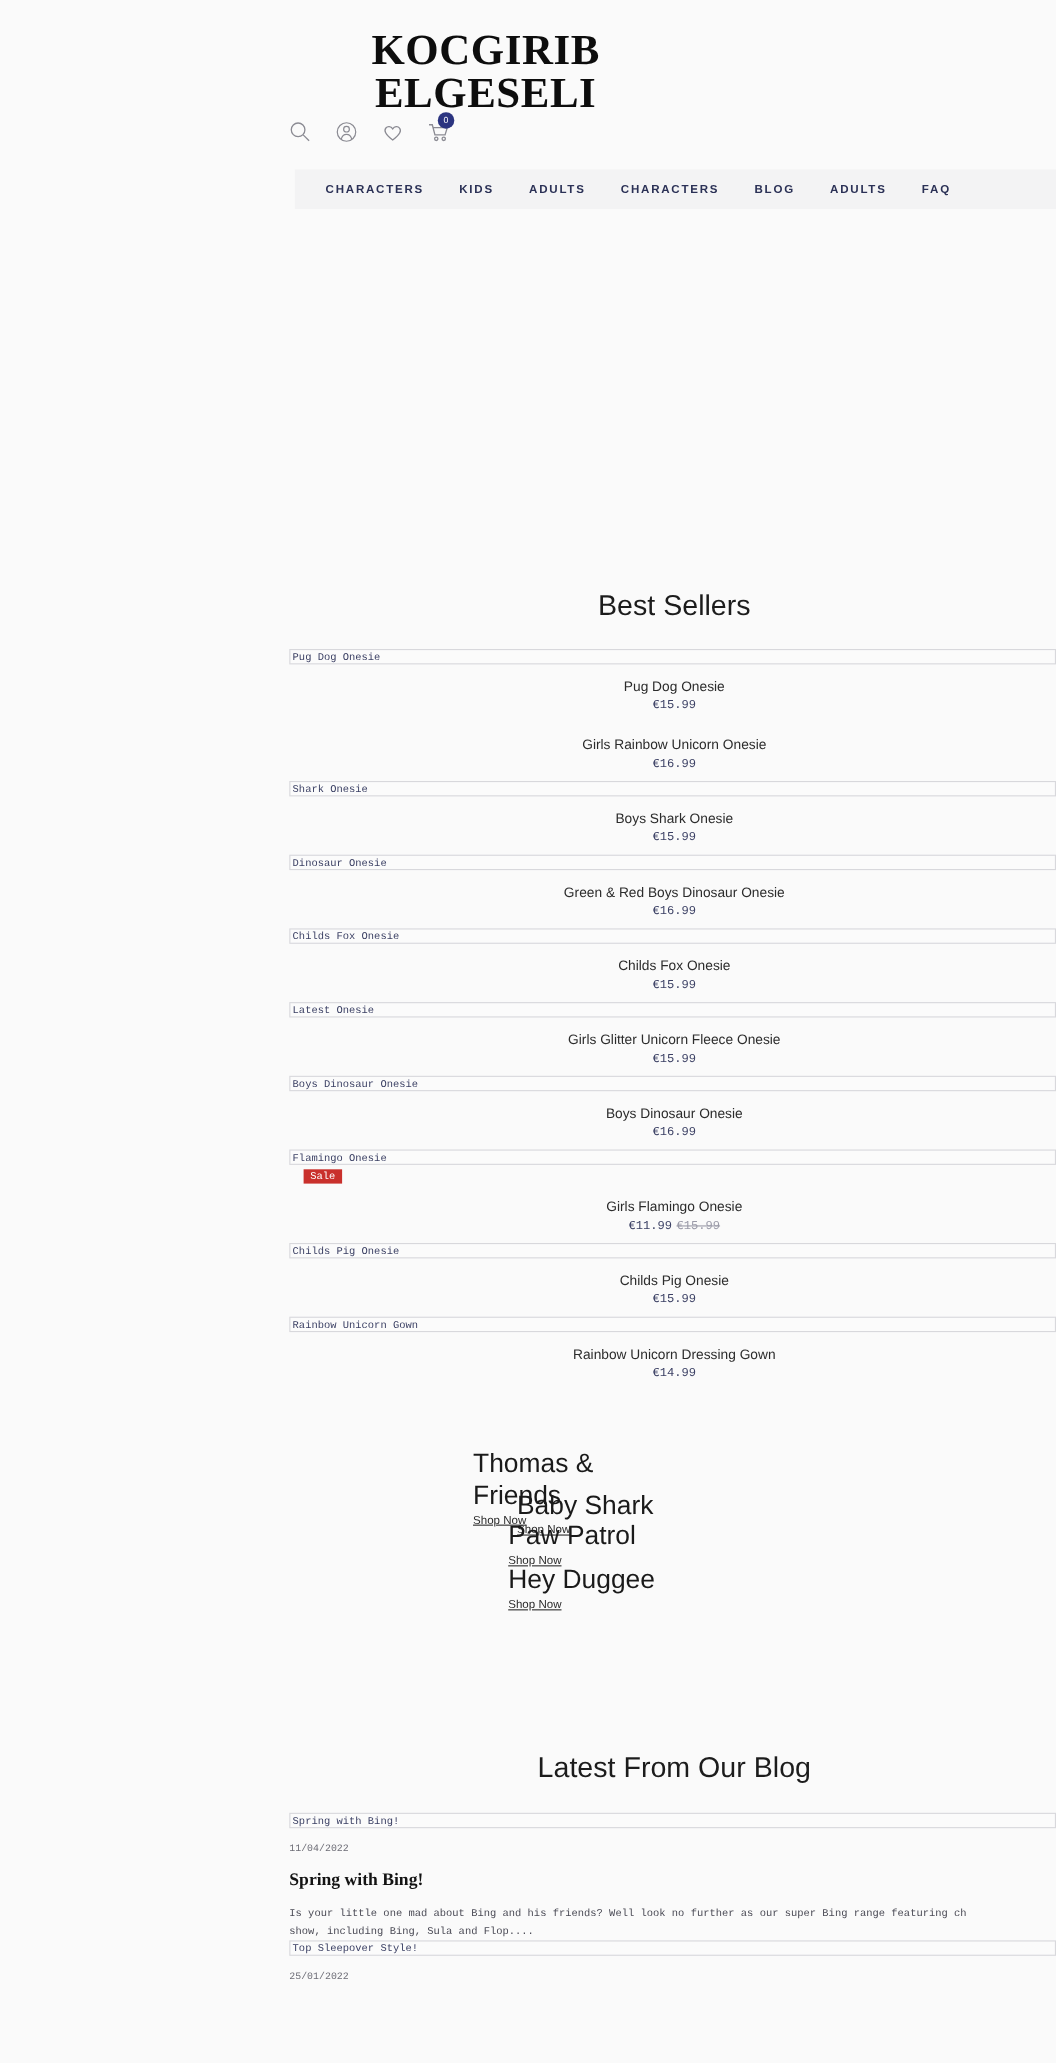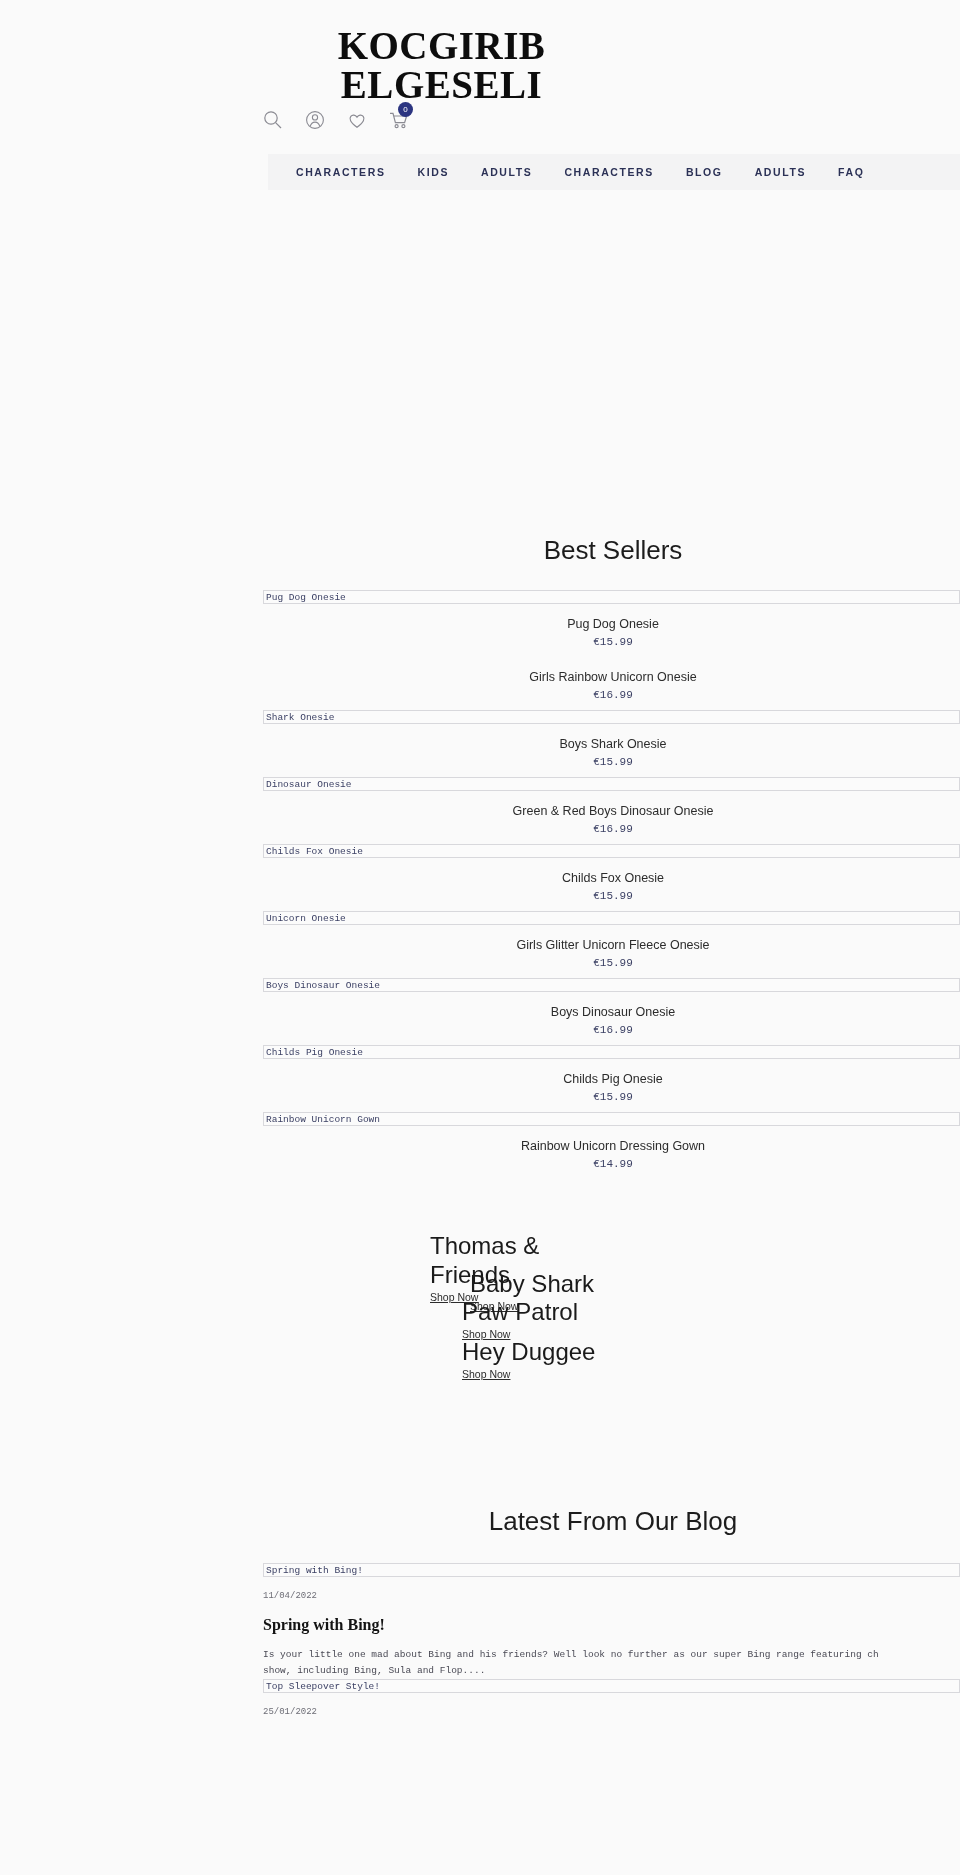--- a/index.html
+++ b/index.html
@@ -295,35 +295,43 @@
 
     <div class="prod-row">
       <div class="broken-img">Childs Fox Onesie</div>
       <div class="prod-meta">
         <div class="prod-name">Childs Fox Onesie</div>
         <div class="prod-price">€15.99</div>
       </div>
     </div>
 
     <div class="prod-row">
-      <div class="broken-img">Unicorn Onesie</div>
+      <div class="broken-img">Latest Onesie</div>
       <div class="prod-meta">
         <div class="prod-name">Girls Glitter Unicorn Fleece Onesie</div>
         <div class="prod-price">€15.99</div>
       </div>
     </div>
 
     <div class="prod-row">
       <div class="broken-img">Boys Dinosaur Onesie</div>
       <div class="prod-meta">
         <div class="prod-name">Boys Dinosaur Onesie</div>
         <div class="prod-price">€16.99</div>
       </div>
     </div>
 
+    <div class="prod-row">
+      <div class="broken-img">Flamingo Onesie</div>
+      <div class="sale-badge">Sale</div>
+      <div class="prod-meta">
+        <div class="prod-name">Girls Flamingo Onesie</div>
+        <div class="prod-price"><span>€11.99</span><span class="price-old">€15.99</span></div>
+      </div>
+    </div>
 
     <div class="prod-row">
       <div class="broken-img">Childs Pig Onesie</div>
       <div class="prod-meta">
         <div class="prod-name">Childs Pig Onesie</div>
         <div class="prod-price">€15.99</div>
       </div>
     </div>
 
     <div class="prod-row">

